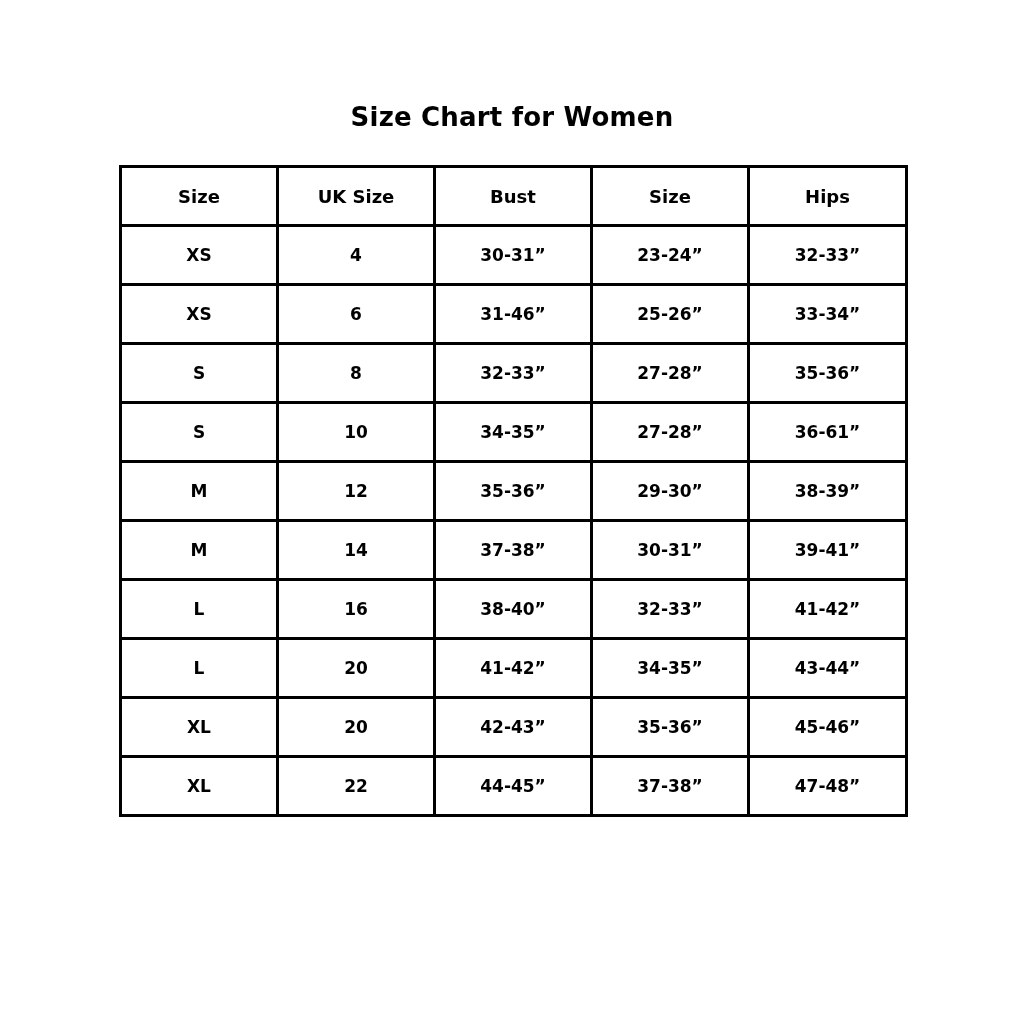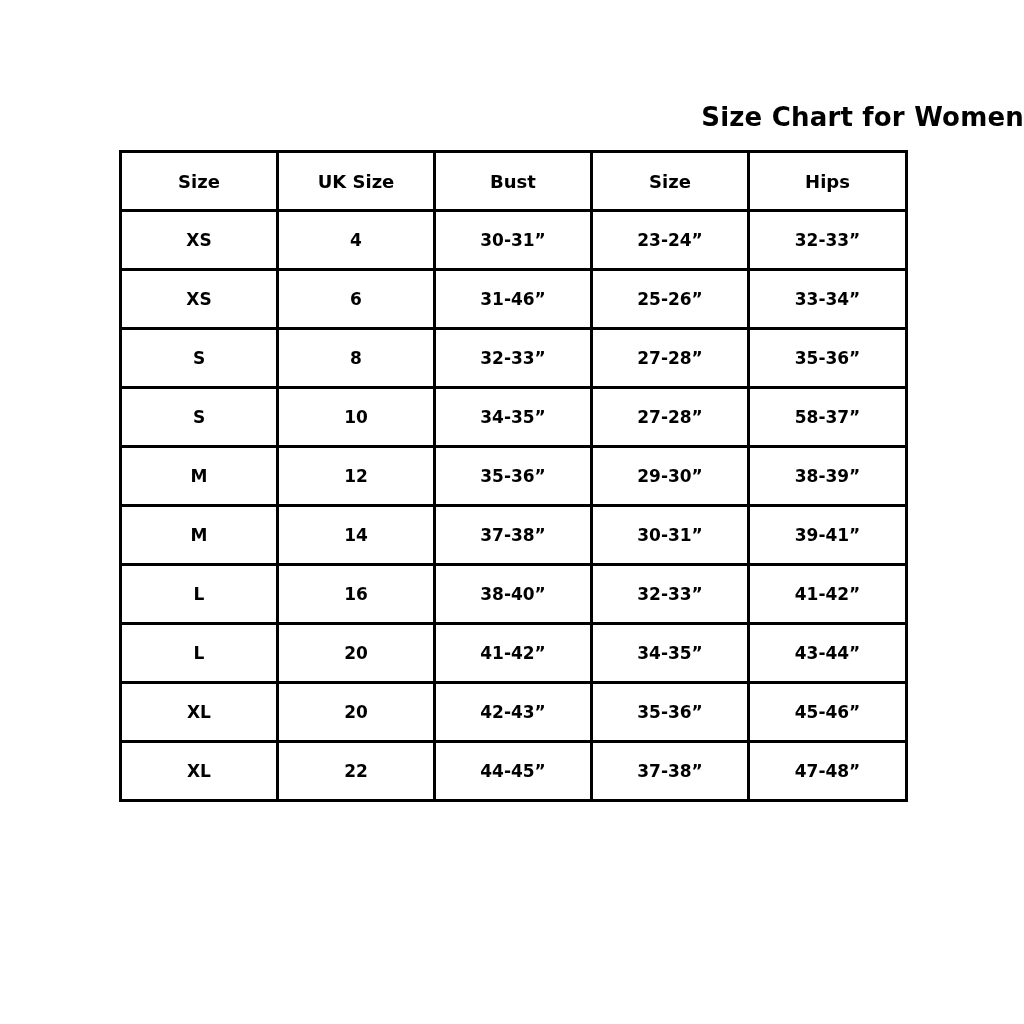--- a/index.html
+++ b/index.html
@@ -18,28 +18,28 @@
     width: 1024px;
     height: 1024px;
     position: relative;
     box-sizing: border-box;
   }
   .chart-title {
     position: absolute;
     top: 102px;
     left: 0;
     width: 1024px;
-    text-align: right;
+    text-align: center;
     font-size: 26px;
     font-weight: bold;
     letter-spacing: 0.2px;
   }
   .table-wrap {
     position: absolute;
-    top: 150px;
+    top: 165px;
     left: 119px;
     width: 786px;
   }
   table.size-table {
     border-collapse: collapse;
     width: 786px;
     table-layout: fixed;
   }
   table.size-table th,
   table.size-table td {
@@ -105,21 +105,21 @@
           <td>8</td>
           <td>32-33”</td>
           <td>27-28”</td>
           <td>35-36”</td>
         </tr>
         <tr>
           <td>S</td>
           <td>10</td>
           <td>34-35”</td>
           <td>27-28”</td>
-          <td>58-37”</td>
+          <td>36-61”</td>
         </tr>
         <tr>
           <td>M</td>
           <td>12</td>
           <td>35-36”</td>
           <td>29-30”</td>
           <td>38-39”</td>
         </tr>
         <tr>
           <td>M</td>

